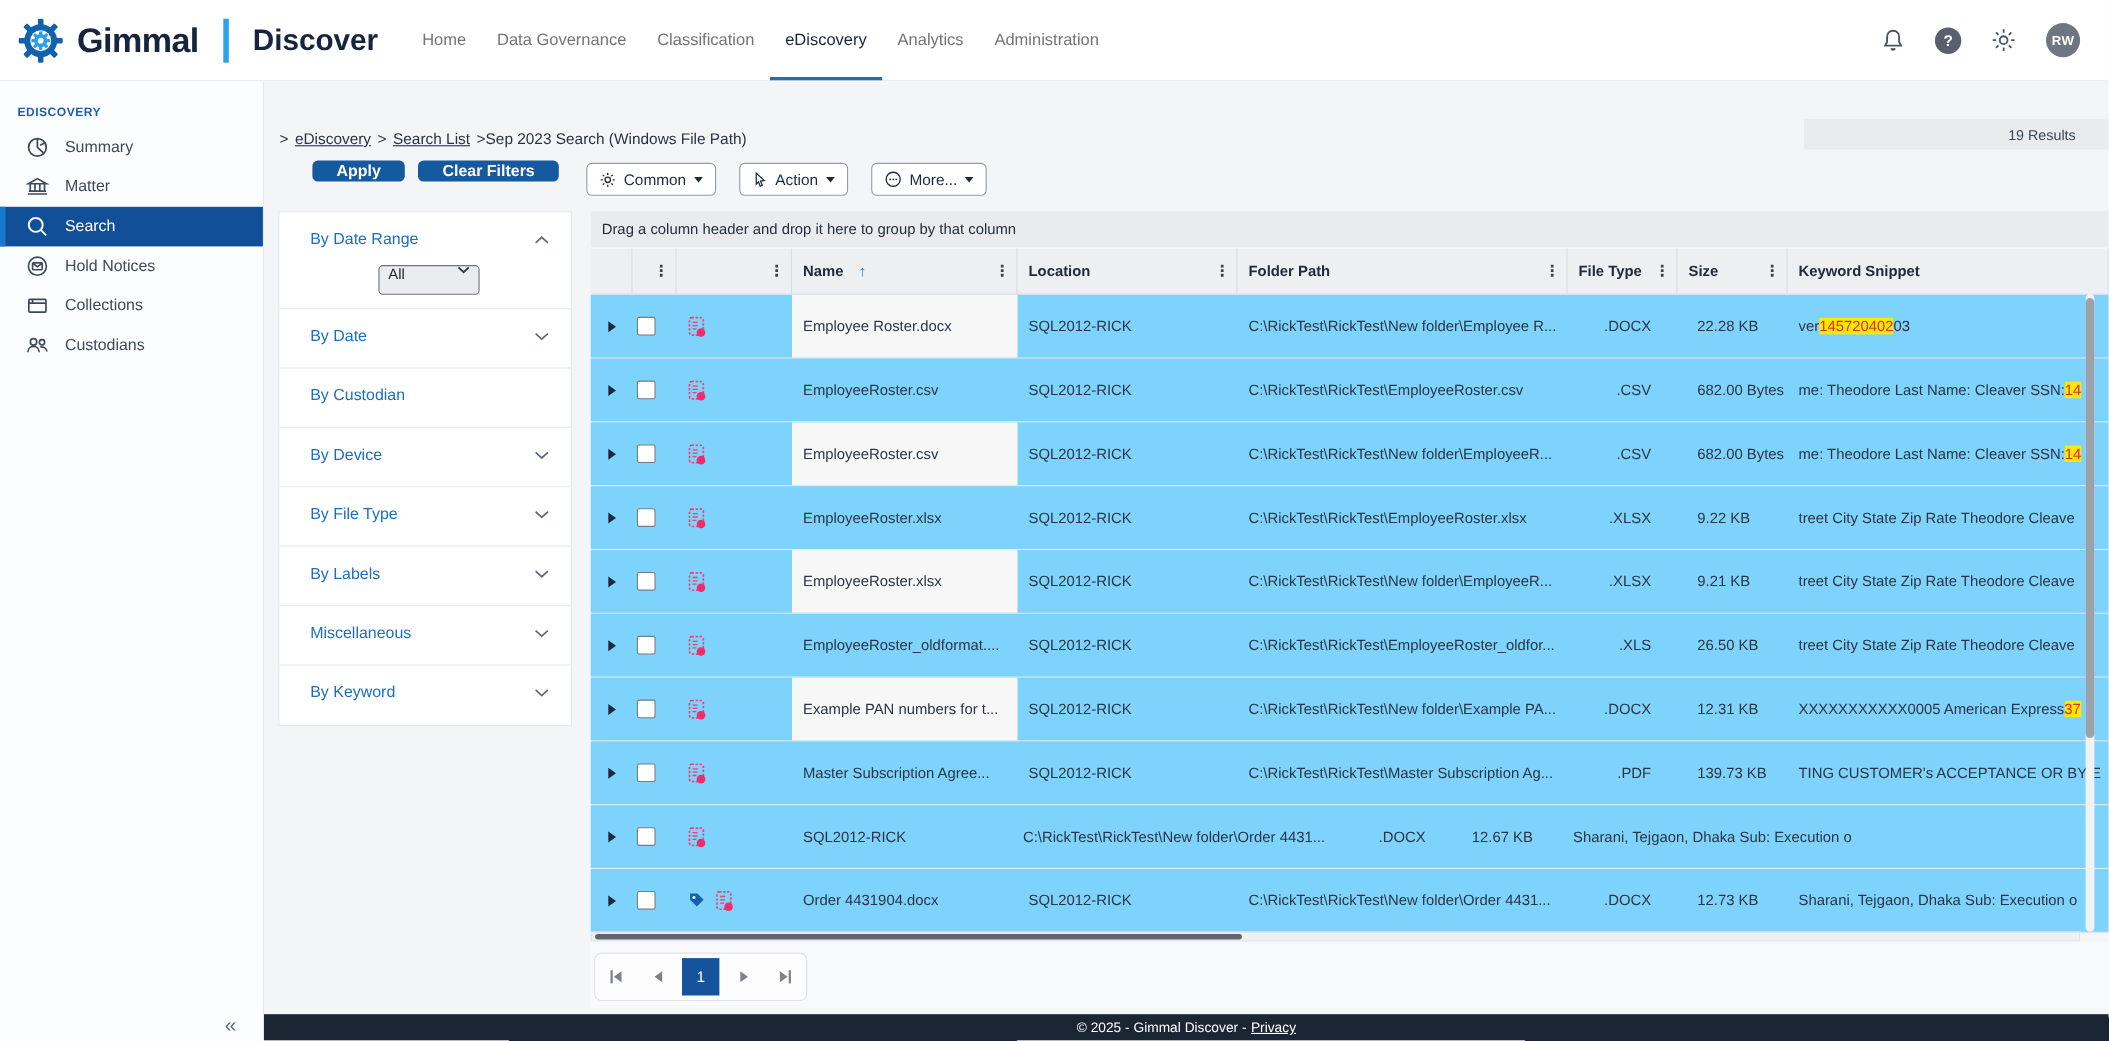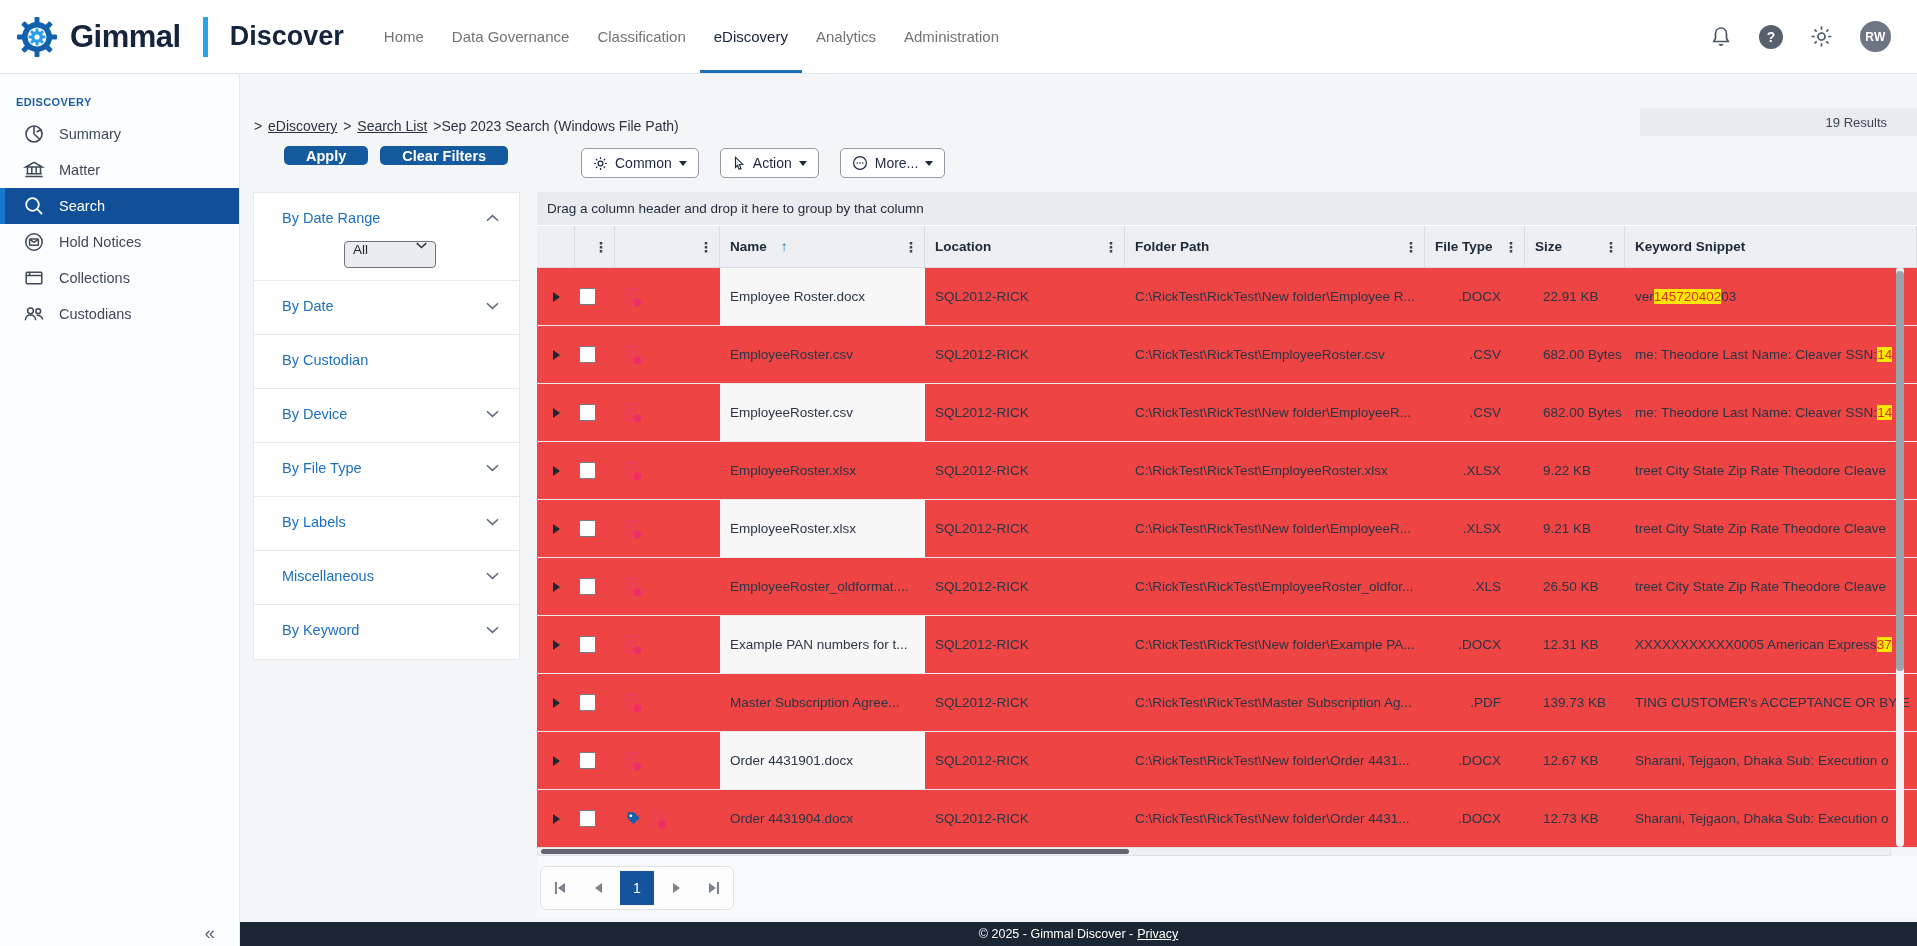--- a/index.html
+++ b/index.html
@@ -34,21 +34,21 @@
   
   .content{position:absolute;left:240px;top:74px;right:0;bottom:0;background:#f4f5f7;}
   .results-strip{position:absolute;top:34px;right:0;width:277px;height:28px;background:#e9ebee;
     display:flex;align-items:center;justify-content:flex-end;padding-right:30px;box-sizing:border-box;
     font-size:13px;color:#3b4554;}
   .breadcrumb{position:absolute;top:44px;left:14px;font-size:14px;color:#2a3342;}
   .breadcrumb a{color:#2a3342;text-decoration:underline;cursor:pointer;margin:0 2px;}
   .toolbar-primary{position:absolute;top:72px;left:44px;display:flex;gap:12px;}
   .btn-primary{background:#15599e;color:#fff;border:none;border-radius:5px;height:19px;padding:0 22px;
     font-size:14.5px;font-weight:600;font-family:inherit;cursor:pointer;}
-  .toolbar-secondary{position:absolute;top:74px;left:293px;display:flex;gap:21px;margin-left:48px;}
+  .toolbar-secondary{position:absolute;top:74px;left:293px;display:flex;gap:21px;}
   .btn-outline{background:#fff;border:1px solid #949aa3;border-radius:5px;height:30px;padding:0 11px;
     font-size:14px;color:#1c2940;display:flex;align-items:center;gap:7px;font-family:inherit;cursor:pointer;}
   .caret{width:0;height:0;border-left:4.5px solid transparent;border-right:4.5px solid transparent;
     border-top:5px solid #1c2940;margin-top:1px;}
   
   .filter-panel{position:absolute;left:13px;top:118px;width:267px;background:#fff;border:1px solid #e6e9ec;box-sizing:border-box;}
   .filter-sec{position:relative;border-bottom:1px solid #e8eaed;height:54px;box-sizing:border-box;}
   .filter-sec.tall{height:88px;}
   .filter-sec:last-child{border-bottom:none;}
   .filter-label{position:absolute;left:28px;top:17px;color:#1c6fbe;font-size:14.5px;cursor:pointer;}
@@ -69,21 +69,21 @@
   .c-exp{width:38px;flex:0 0 38px;}
   .c-chk{width:40px;flex:0 0 40px;}
   .c-ico{width:105px;flex:0 0 105px;}
   .c-name{width:205px;flex:0 0 205px;}
   .c-loc{width:200px;flex:0 0 200px;}
   .c-folder{width:300px;flex:0 0 300px;}
   .c-type{width:100px;flex:0 0 100px;}
   .c-size{width:100px;flex:0 0 100px;}
   .c-snip{flex:1;min-width:0;}
   .g-body{background:#fff;}
-  .trow{height:58px;display:flex;border-bottom:1px solid #e7eaee;background:#ef4444;box-sizing:border-box;align-items:stretch;}
+  .trow{height:58px;display:flex;border-bottom:1px solid #e7eaee;background:#7dd3fc;box-sizing:border-box;align-items:stretch;}
   .trow .c{display:flex;align-items:center;font-size:13.5px;color:#2b3544;box-sizing:border-box;
     padding-left:10px;overflow:hidden;white-space:nowrap;}
   .trow .c-exp{justify-content:center;padding-left:0;}
   .trow .c-chk{padding-left:4px;}
   .trow .c-type{justify-content:flex-end;padding-right:24px;padding-left:0;}
   .trow .c-size{padding-left:18px;}
   .trow.alt .c-name{background:#f7f7f8;}
   .exp-tri{width:0;height:0;border-left:7px solid #1f2833;border-top:5px solid transparent;
     border-bottom:5px solid transparent;cursor:pointer;}
   .chk{width:15px;height:15px;border:1px solid #767c86;border-radius:2px;background:#fff;cursor:pointer;}
@@ -411,21 +411,21 @@
                   <line x1="4.6" y1="12" x2="8.2" y2="12"></line>
                 </g>
                 <circle cx="12.3" cy="15.3" r="3.9" fill="#ef2d68"></circle>
               </svg>
             </span>
           </div>
           <div class="c c-name">Employee Roster.docx</div>
           <div class="c c-loc">SQL2012-RICK</div>
           <div class="c c-folder">C:\RickTest\RickTest\New folder\Employee R...</div>
           <div class="c c-type">.DOCX</div>
-          <div class="c c-size">22.91 KB</div>
+          <div class="c c-size">22.28 KB</div>
           <div class="c c-snip">
             <span>ver </span>
             <span class="snip-hl">145720402</span>
             <span> 03</span>
           </div>
         </div>
         <div class="trow">
           <div class="c c-exp">
             <span class="exp-tri"></span>
           </div>
@@ -644,21 +644,20 @@
                 <rect x="1.8" y="1.8" width="12.6" height="15.8" rx="2" fill="none" stroke="#ef3f76" stroke-width="1.5" stroke-dasharray="2.1 1.5"></rect>
                 <g stroke="#ef3f76" stroke-width="1.2">
                   <line x1="4.6" y1="6" x2="9.2" y2="6"></line>
                   <line x1="4.6" y1="9" x2="9.2" y2="9"></line>
                   <line x1="4.6" y1="12" x2="8.2" y2="12"></line>
                 </g>
                 <circle cx="12.3" cy="15.3" r="3.9" fill="#ef2d68"></circle>
               </svg>
             </span>
           </div>
-          <div class="c c-name">Order 4431901.docx</div>
           <div class="c c-loc">SQL2012-RICK</div>
           <div class="c c-folder">C:\RickTest\RickTest\New folder\Order 4431...</div>
           <div class="c c-type">.DOCX</div>
           <div class="c c-size">12.67 KB</div>
           <div class="c c-snip">
             <span>Sharani, Tejgaon, Dhaka Sub: Execution o</span>
           </div>
         </div>
         <div class="trow">
           <div class="c c-exp">

